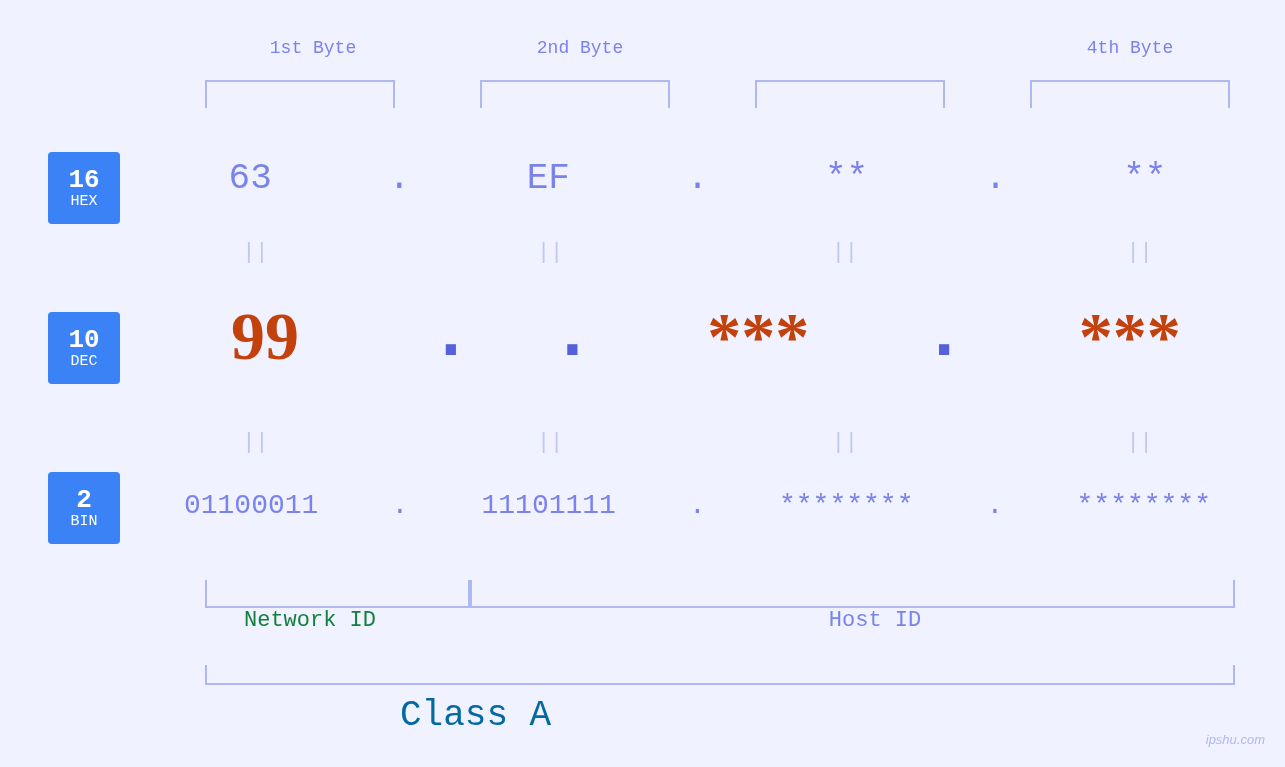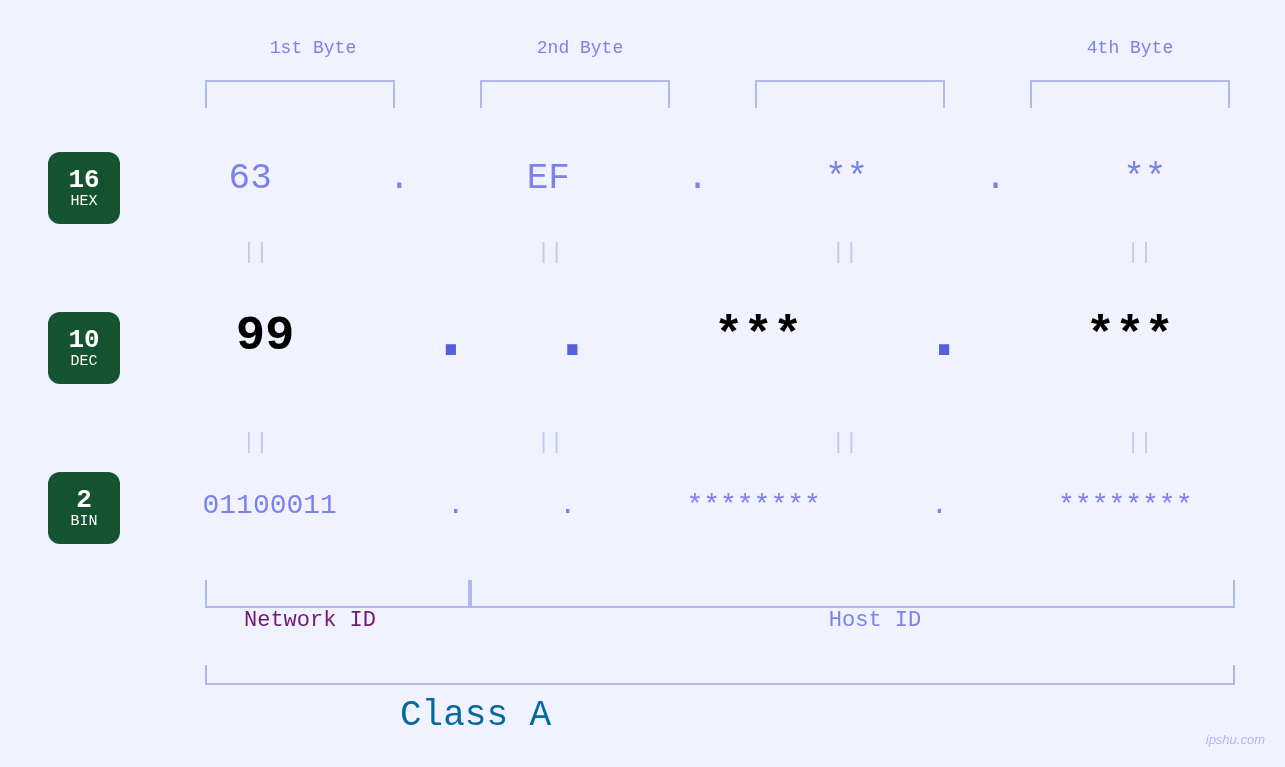--- a/index.html
+++ b/index.html
@@ -19,22 +19,22 @@
       position: relative;
       background: #f0f2ff;
     }
 
     
     .badge {
       position: absolute;
       left: 48px;
       width: 72px;
       height: 72px;
-      background-color: #14532d;
-      border-radius: 12px;
+      background-color: #3b82f6;
+      border-radius: 4px;
       display: flex;
       flex-direction: column;
       align-items: center;
       justify-content: center;
       color: white;
     }
 
     .badge-hex { top: 152px; }
     .badge-dec { top: 312px; }
     .badge-bin { top: 472px; }
@@ -71,24 +71,25 @@
       text-align: center;
     }
 
     .dot-sm {
       font-size: 36px;
       color: #7b83eb;
       margin: 0 8px;
     }
 
     .dec-val {
-      font-size: 49px;
+      font-size: 68px;
       font-weight: bold;
-      color: #000000;
-      text-align: center;
+      color: #c2410c;
+      text-align: center;
+      font-family: Liberation Serif, serif;
     }
 
     .dot-lg {
       font-size: 72px;
       font-weight: bold;
       color: #5561d9;
       margin: 0 4px;
     }
 
     .bin-val {
@@ -181,31 +182,32 @@
     <span style="font-size:22px; color:#c0c8f0; width:180px; text-align:center;">||</span>
     <span style="font-size:22px; color:#c0c8f0; opacity:0;">.</span>
     <span style="font-size:22px; color:#c0c8f0; width:180px; text-align:center;">||</span>
     <span style="font-size:22px; color:#c0c8f0; opacity:0;">.</span>
     <span style="font-size:22px; color:#c0c8f0; width:180px; text-align:center;">||</span>
   </div>
 
   <div style="position:absolute; top:490px; left:140px; right:30px; display:flex; align-items:center; justify-content:space-around;">
     <span class="bin-val" style="width:180px; text-align:center;">01100011</span>
     <span class="dot-md">.</span>
+    <span class="bin-val" style="width:180px; text-align:center;">11101111</span>
     <span class="dot-md">.</span>
     <span class="bin-val" style="width:180px; text-align:center;">********</span>
     <span class="dot-md">.</span>
     <span class="bin-val" style="width:180px; text-align:center;">********</span>
   </div>
 
   <div style="position:absolute; top:580px; left:205px; width:265px; height:28px; border:2px solid #b0b8f0; border-top:none;"></div>
 
   <div style="position:absolute; top:580px; left:470px; width:765px; height:28px; border:2px solid #b0b8f0; border-top:none;"></div>
 
-  <div style="position:absolute; top:608px; left:234px; width:152px; text-align:center; font-size:22px; color:#701a75;">Network ID</div>
+  <div style="position:absolute; top:608px; left:234px; width:152px; text-align:center; font-size:22px; color:#15803d;">Network ID</div>
 
   <div style="position:absolute; top:608px; left:700px; width:350px; text-align:center; font-size:22px; color:#7b83eb;">Host ID</div>
 
   <div style="position:absolute; top:665px; left:205px; width:1030px; height:20px; border:2px solid #b0b8f0; border-top:none;"></div>
 
   <div style="position:absolute; top:695px; left:400px; right:100px; font-size:36px; color:#0369a1;">Class A</div>
 
   <div class="watermark">ipshu.com</div>
 
 </div>

